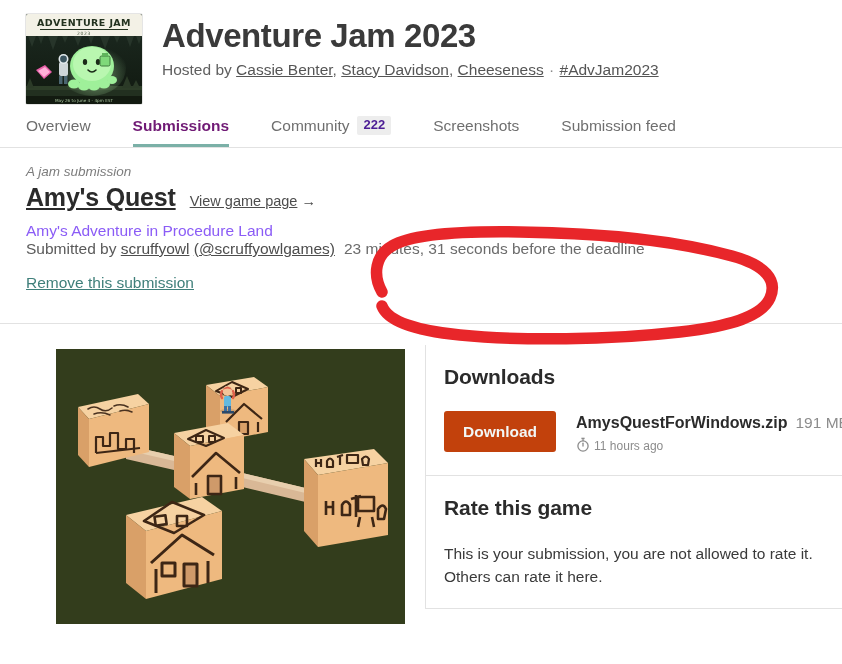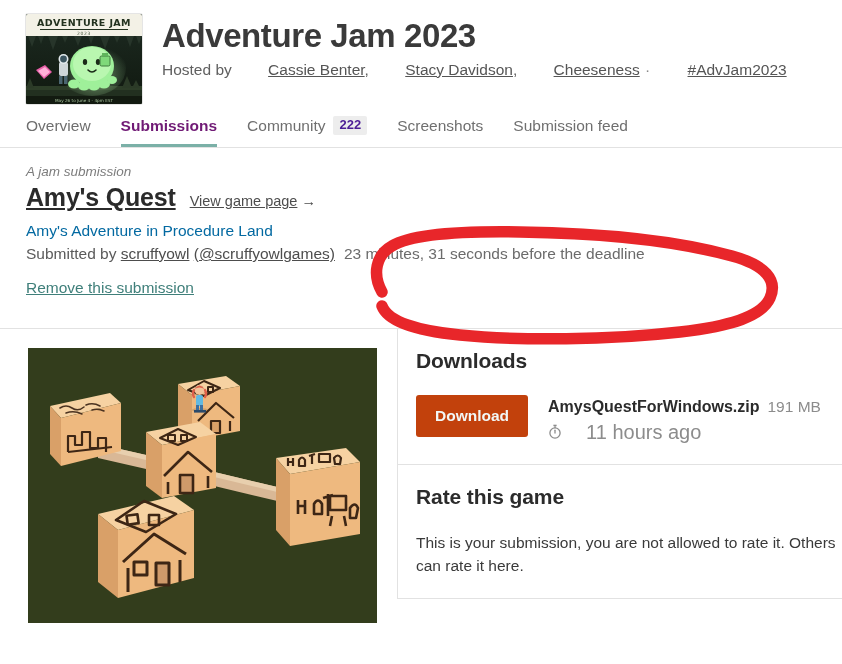--- a/index.html
+++ b/index.html
@@ -44,29 +44,28 @@
     white-space: nowrap;
   }
   .jam-hosted {
     font-size: 15.5px;
     color: #606060;
     white-space: nowrap;
   }
   .jam-hosted a {
     color: #555;
     text-decoration: underline;
-    margin-left: 32px;
   }
   .jam-hosted .sep { color: #8a8a8a; padding: 0 1px; }
 
   
   .tabs {
     display: flex;
     align-items: flex-end;
-    gap: 0;
+    gap: 12px;
     padding: 16px 0 0 26px;
     border-bottom: 1px solid #e2e2e2;
     height: 44px;
   }
   .tab {
     position: relative;
     font-size: 15.5px;
     color: #6f6f6f;
     padding: 0 16px 12px 0;
     margin-right: 14px;
@@ -125,22 +124,21 @@
     font-size: 14.5px;
     color: #4d4d4d;
     white-space: nowrap;
     cursor: pointer;
   }
   .sub-viewlink .lbl { text-decoration: underline; }
   .sub-viewlink .arr { text-decoration: none; padding-left: 4px; }
 
   .sub-desc {
     font-size: 15.5px;
-    color: #0369a1;
-    margin-bottom: 5px;
+    color: #8b5cf6;
     white-space: nowrap;
   }
   .sub-by {
     font-size: 15.5px;
     color: #5a5a5a;
     white-space: nowrap;
     margin-bottom: 16px;
   }
   .sub-by a { color: #4d4d4d; text-decoration: underline; }
   .sub-by .deadline { color: #6b6b6b; padding-left: 9px; }
@@ -164,22 +162,23 @@
   .annotation svg { display: block; width: 100%; height: 100%; overflow: visible; }
 
   
   .hr-main {
     height: 1px;
     background: #e2e2e2;
     width: 100%;
   }
   .columns {
     display: flex;
-    align-items: flex-start;
+    align-items: center;
     height: 306px;
+    padding-left: 28px;
   }
   .col-left {
     width: 397px;
     flex: 0 0 397px;
     padding: 19px 0 0 28px;
   }
   .col-right {
     flex: 1 1 auto;
     border-left: 1px solid #e2e2e2;
     min-width: 0;
@@ -231,26 +230,26 @@
     color: #2b2b2b;
     text-decoration: none;
     cursor: pointer;
   }
   .dl-size {
     font-size: 15.5px;
     color: #8c8c8c;
     padding-left: 8px;
   }
   .dl-time {
-    font-size: 20px;
+    font-size: 12px;
     color: #8c8c8c;
     margin-top: 5px;
     display: flex;
     align-items: center;
-    gap: 24px;
+    gap: 4px;
   }
   .stopwatch { flex: 0 0 14px; display:inline-block; }
   .rate-body {
     font-size: 15.5px;
     color: #3a3a3a;
     line-height: 1.5;
     max-width: 470px;
   }
 </style>
 </head>

